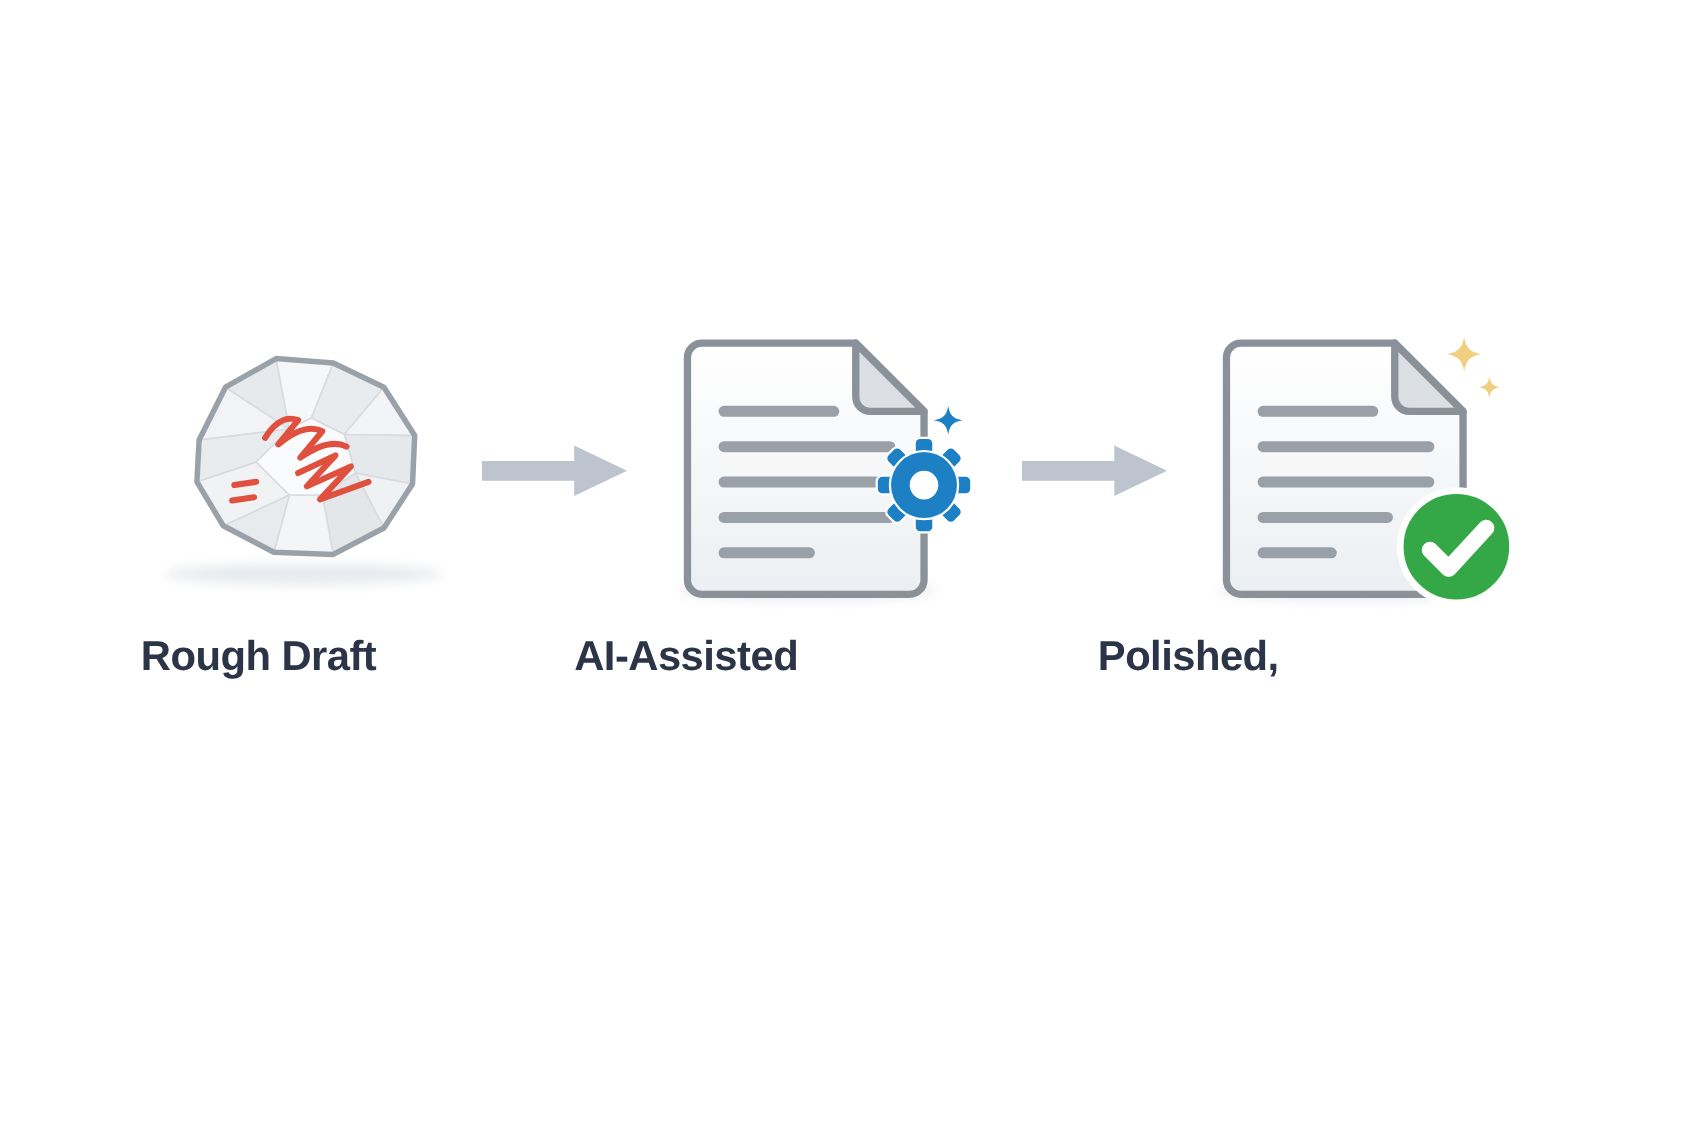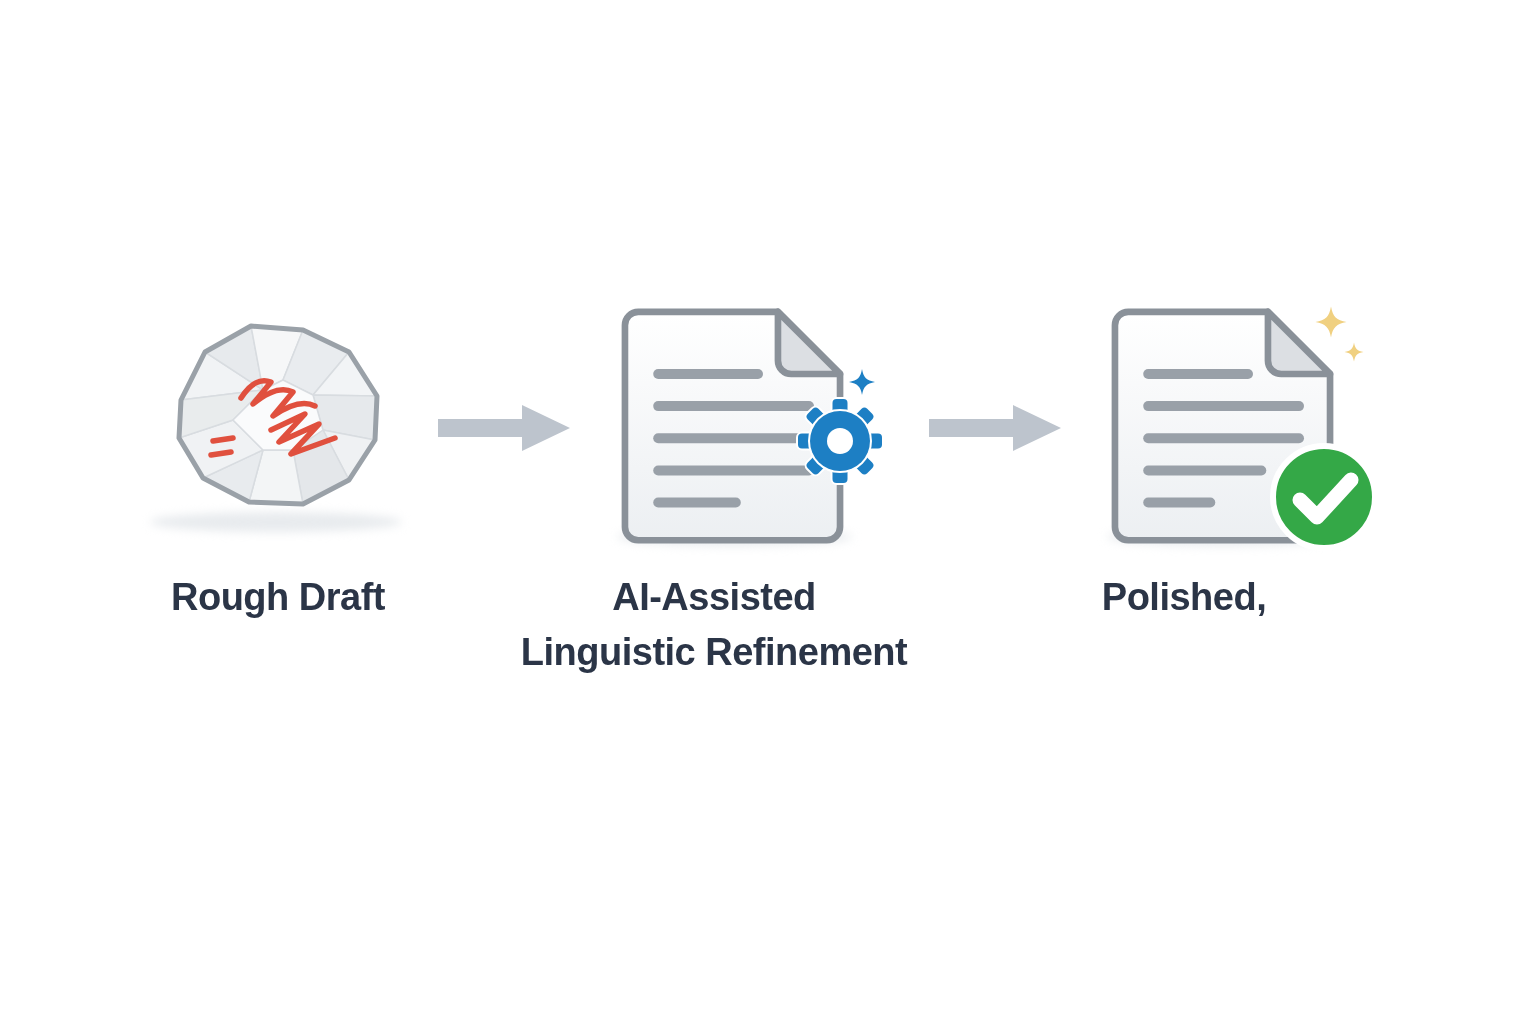--- a/index.html
+++ b/index.html
@@ -8,21 +8,21 @@
     font-family:"Liberation Sans",sans-serif;overflow:hidden;
   }
   .abs{position:absolute;}
   .icon-wrap{position:absolute;}
   .icon-wrap svg{position:absolute;}
   .shadow{
     position:absolute;background:#e8ebee;border-radius:50%;
     filter:blur(5px);
   }
   .step-label{
-    position:absolute;text-align:center;
+    position:absolute;text-align:left;
     color:var(--text,#2b3547);
     font-weight:700;font-size:38px;line-height:55px;letter-spacing:-0.5px;
   }
 </style>
 </head>
 <body>
 
 <div class="canvas">
 
   <div class="icon-wrap" style="left:150px;top:300px;width:260px;height:260px">
@@ -128,22 +128,21 @@
     <svg style="left:248px;top:38px" width="22" height="22" viewBox="-15 -15 30 30">
       <path d="M0,-13 C1.5,-4.5 4.5,-1.5 13,0 C4.5,1.5 1.5,4.5 0,13 C-1.5,4.5 -4.5,1.5 -13,0 C-4.5,-1.5 -1.5,-4.5 0,-13 Z" style="fill:var(--yellow,#f0d080)"></path>
     </svg>
   </div>
 
   <div class="step-label" style="left:128px;top:570px;width:300px">
     <div>Rough Draft</div>
     <div></div>
   </div>
 
-  <div class="step-label" style="left:464px;top:570px;width:500px">
+  <div class="step-label" style="left:522px;top:570px;width:500px">
     <div>AI-Assisted</div>
-    <div>Linguistic Refinement</div>
   </div>
 
-  <div class="step-label" style="left:934px;top:570px;width:500px">
+  <div class="step-label" style="left:998px;top:570px;width:500px">
     <div>Polished,</div>
   </div>
 
 </div>
 
 </body></html>

